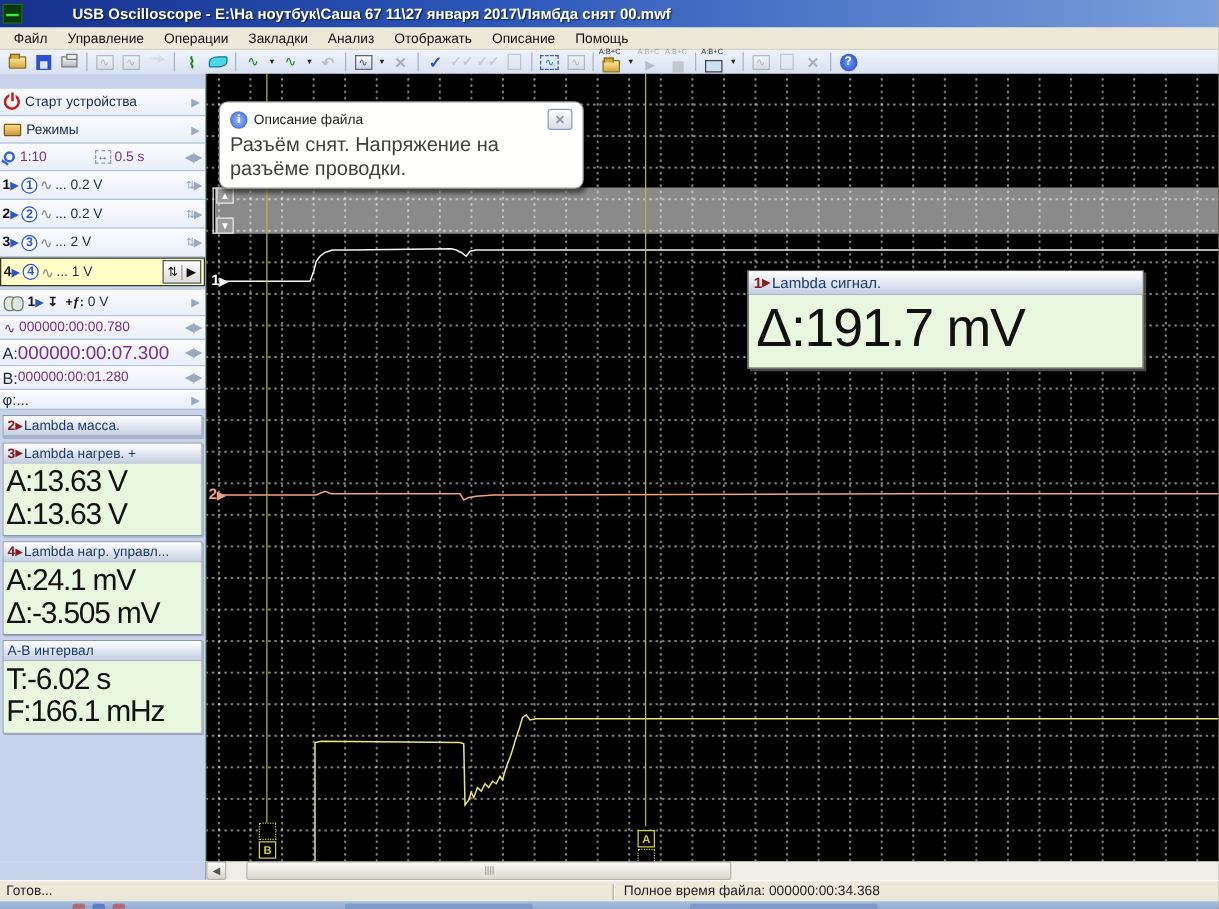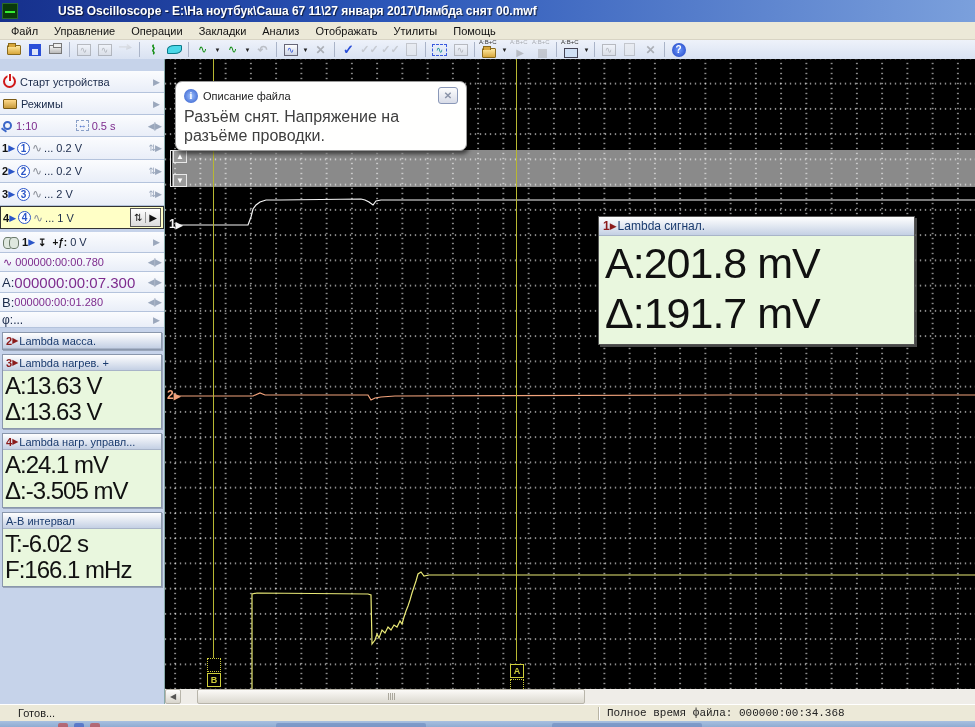--- a/index.html
+++ b/index.html
@@ -128,23 +128,23 @@
   .hs-side { width:165px; background:#c6d3ea; border-right:1px solid #8aa; }
   .hs-bar { flex:1; background:#efede8; display:flex; align-items:stretch; }
   .hs-btn { width:16px; background:linear-gradient(#fdfdfd,#d8d5cc); border:1px solid #b8b5aa; border-radius:2px; color:#555; font-size:8px; display:flex; align-items:center; justify-content:center; }
   .hs-gap { width:16px; }
   .hs-thumb { width:388px; background:linear-gradient(#fbfaf7,#dcd9d0); border:1px solid #b8b5aa; border-radius:2px; display:flex; align-items:center; justify-content:center; gap:1px; }
   .hs-thumb i { width:1px; height:7px; background:#aaa79c; }
   .hs-rest { flex:1; }
 
   
   .statusbar { flex:0 0 17px; background:#ece9d8; border-top:1px solid #fff; display:flex; align-items:center; color:#222; }
-  .status-left { width:598px; padding-left:18px; }
+  .status-left { width:490px; padding-left:5px; }
   .status-div { width:1px; height:13px; background:#b8b4a4; box-shadow:1px 0 0 #fff; }
-  .status-right { padding-left:8px;font-family:Liberation Mono, monospace; }
+  .status-right { padding-left:8px; }
 
   
   .taskbar { flex:1; background:linear-gradient(#a8c0e0,#8aa8d0); display:flex; align-items:flex-start; gap:6px; padding:2px 0 0 58px; }
   .tk { height:5px; border-radius:2px 2px 0 0; opacity:.65; }
 </style>
 </head>
 <body>
 
 <div class="window">
 
@@ -153,21 +153,21 @@
     <div class="title">USB Oscilloscope - E:\На ноутбук\Саша 67 11\27 января 2017\Лямбда снят 00.mwf</div>
   </div>
 
   <div class="menubar">
     <span class="menu-item">Файл</span>
     <span class="menu-item">Управление</span>
     <span class="menu-item">Операции</span>
     <span class="menu-item">Закладки</span>
     <span class="menu-item">Анализ</span>
     <span class="menu-item">Отображать</span>
-    <span class="menu-item">Утилиты</span>
+    <span class="menu-item">Описание</span>
     <span class="menu-item">Помощь</span>
   </div>
 
   <div class="toolbar">
     <span class="tbtn">
         <span class="g-folder"></span>
       </span>
     <span class="tbtn">
         <span class="g-floppy"></span>
       </span>
@@ -448,21 +448,20 @@
         <div class="popup-body">Разъём снят. Напряжение на разъёме проводки.</div>
       </div>
 
       <div class="overlay">
         <div class="overlay-head">
           <span class="pnum">1</span>
             <span class="parr">▶</span>
           <span class="ptitle">Lambda сигнал.</span>
         </div>
         <div class="overlay-body">
-          <div class="overlay-line">A:201.8 mV</div>
           <div class="overlay-line">Δ:191.7 mV</div>
         </div>
       </div>
     </div>
   </div>
 
   <div class="hscroll">
     <div class="hs-side"></div>
     <div class="hs-bar">
       <div class="hs-btn">◀</div>

